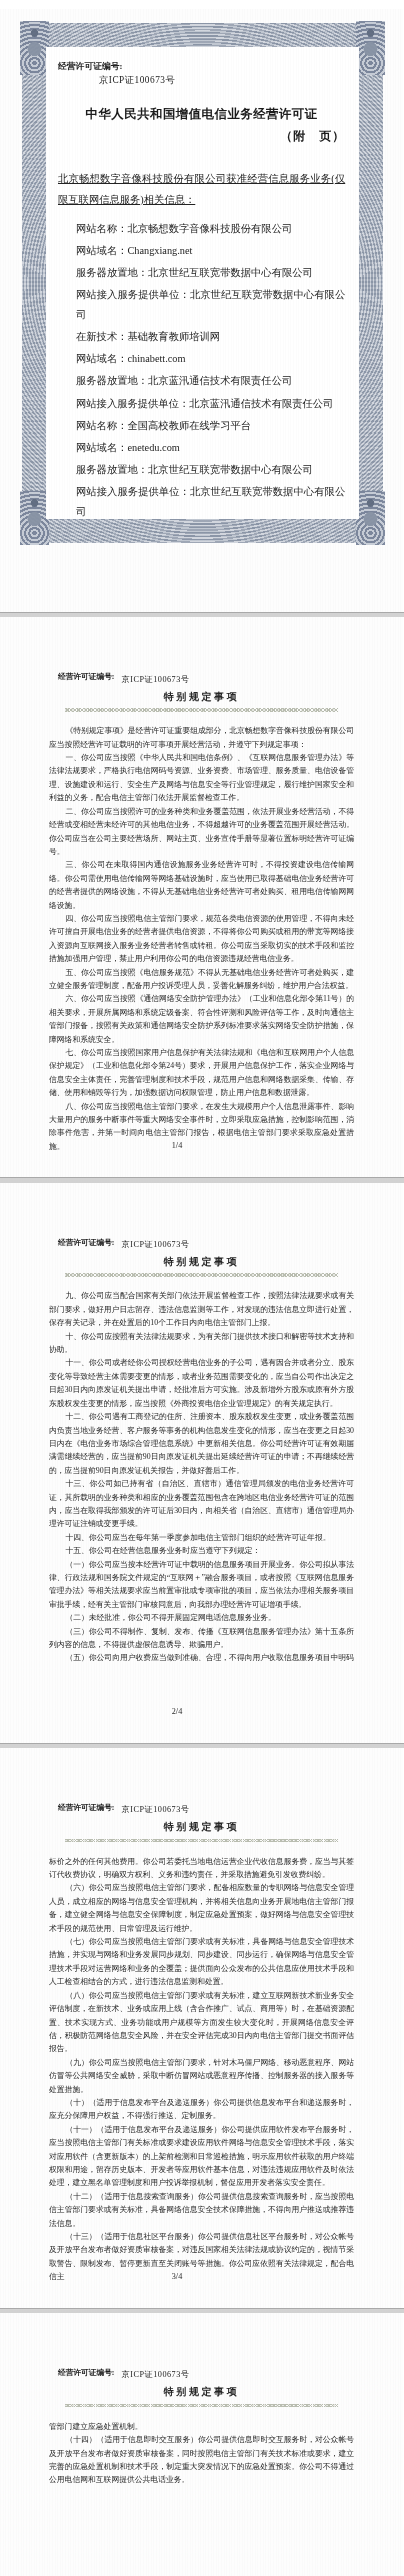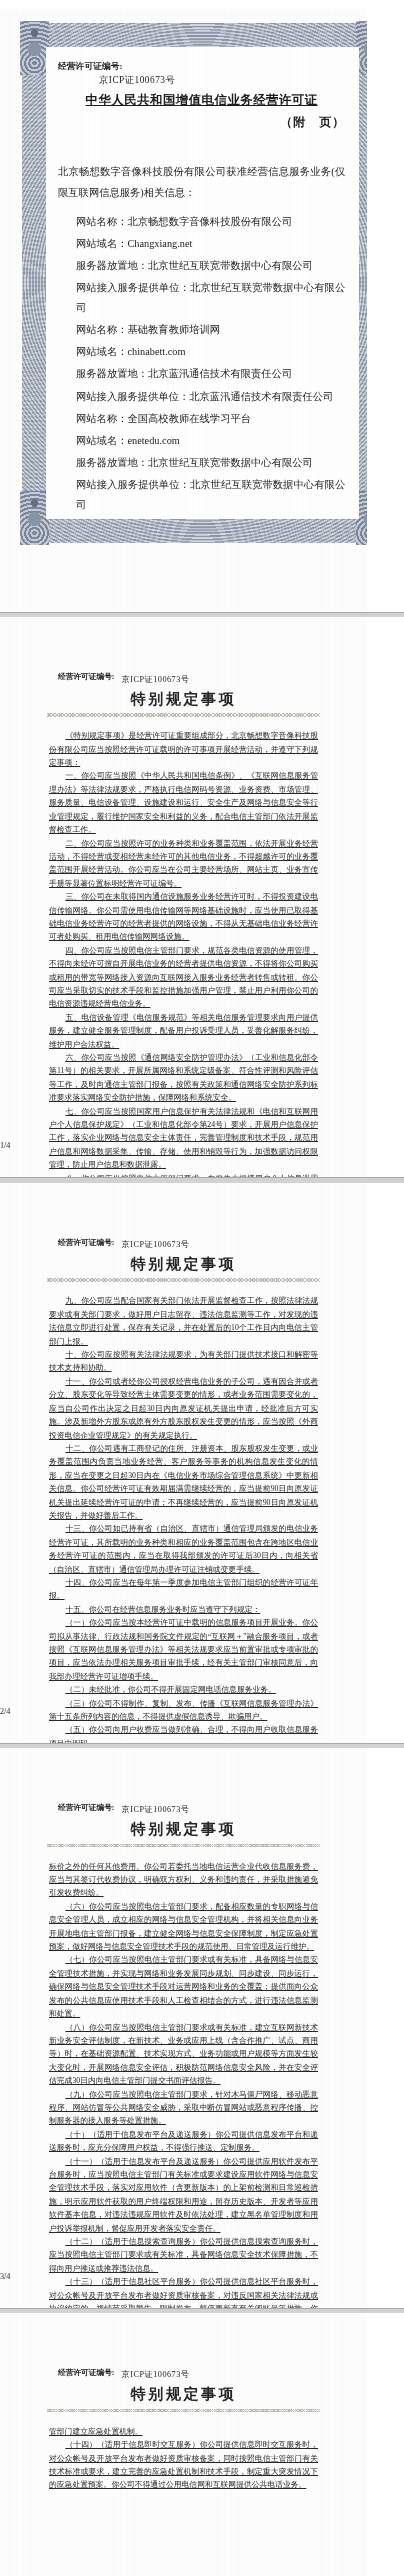--- a/index.html
+++ b/index.html
@@ -1,19 +1,19 @@
 <!DOCTYPE html>
 <html lang="zh" style="font-size:8.2px"><head>
 <meta charset="utf-8">
 <style>
   html,body{margin:0;padding:0;background:#ffffff;}
   body{width:405px;font-family:"Liberation Serif","DejaVu Serif",serif;color:#262626;}
   .stack{width:405px;}
   .top-margin{height:9.3px;background:#fff;}
-  .page{position:relative;width:367px;background:#fdfdfd;
+  .page{position:relative;width:403px;background:#fdfdfd;
         background-image:repeating-linear-gradient(90deg,rgba(0,0,0,0.012) 0 1px,rgba(0,0,0,0) 1px 2.6px);
         overflow:hidden;}
   .page-gap{height:5.2px;background:#d2d2d2;border-top:1.5px solid #a9a9a9;box-sizing:border-box;}
 
   
   .page.cert{height:603px;}
   .cert-frame{position:absolute;top:13.4px;left:21.6px;width:361px;height:520px;box-sizing:border-box;
       background:
         repeating-radial-gradient(circle at 50% 50%, rgba(255,255,255,.38) 0 1.5px, rgba(104,116,136,.30) 1.5px 3.1px),
         repeating-linear-gradient(0deg,#b6bdc9 0 2.1px,#9aa4b4 2.1px 4.1px),
@@ -25,42 +25,42 @@
       background:
         radial-gradient(circle at 50% 22%, #5f6b80 0 3.6px, rgba(0,0,0,0) 4.1px),
         radial-gradient(circle at 50% 52%, #8792a4 0 6.7px, rgba(0,0,0,0) 7.2px),
         repeating-radial-gradient(circle at 50% 78%, #79849a 0 2.1px, #c6ccd6 2.1px 4.1px);
       background-color:#96a0b2;}
   .corner.tl{top:-2.1px;left:-2.1px;} .corner.tr{top:-2.1px;right:-2.1px;}
   .corner.bl{bottom:-2.1px;left:-2.1px;} .corner.br{bottom:-2.1px;right:-2.1px;}
 
   .cert-no-label{font-size:8.8px;font-weight:700;color:#1e1e1e;margin-top:7.2px;}
   .cert-no-value{font-size:9.3px;color:#222;margin:1px 0 0 41px;letter-spacing:0.5px;}
-  .cert-title{margin-top:5px;text-align:center;font-size:12.4px;font-weight:700;letter-spacing:0.5px;color:#1c1c1c;text-decoration:underline;}
+  .cert-title{margin-top:19px;text-align:center;font-size:12.4px;font-weight:700;letter-spacing:0.5px;color:#1c1c1c;}
   .cert-subtitle{margin-top:5.2px;text-align:right;font-size:12px;font-weight:700;letter-spacing:1px;color:#1c1c1c;}
-  .cert-intro{margin-top:31px;font-size:10.3px;line-height:20.6px;color:#222;text-align:justify;}
+  .cert-intro{margin-top:24px;font-size:10.3px;line-height:20.6px;color:#222;text-align:justify;text-decoration:underline;}
   .cert-lines{margin-top:8.2px;margin-left:18px;}
   .cert-lines .info-line{font-size:10.3px;line-height:19.6px;margin:0 0 2.6px 0;color:#222;text-align:justify;}
 
   
   .page.prov{height:560px;}
   .page.prov.last{height:563px;}
   .prov-header{padding:54px 0 0 58px;}
   .prov-no-label{font-size:7.7px;font-weight:700;color:#1e1e1e;display:inline-block;}
   .prov-no-value{font-size:8.2px;color:#222;display:inline-block;position:relative;top:2.1px;margin-left:5.2px;letter-spacing:0.5px;}
-  .prov-title{margin-top:7.2px;text-align:center;font-size:15px;font-weight:700;letter-spacing:2.6px;color:#262626;}
+  .prov-title{margin-top:7.2px;text-align:center;font-size:10px;font-weight:700;letter-spacing:2.6px;color:#262626;}
   .squiggle{width:273px;height:3.6px;margin:4.6px auto 0 auto;opacity:.8;
       background:
         repeating-linear-gradient(135deg,#a9ae9e 0 1px,rgba(0,0,0,0) 1px 2.6px),
         repeating-linear-gradient(45deg,#a9ae9e 0 1px,rgba(0,0,0,0) 1px 2.6px),
         repeating-linear-gradient(90deg,rgba(169,174,158,.35) 0 3.1px,rgba(255,255,255,.4) 3.1px 6.2px);}
   .prov-body{padding:12.4px 49px 0 49px;}
-  .prov-body p{margin:0;font-size:7.8px;line-height:13.4px;text-indent:2.1em;text-align:justify;color:#262626;text-decoration:underline;}
+  .prov-body p{margin:0;font-size:7.8px;line-height:13.4px;text-indent:2.1em;text-align:justify;color:#262626;}
   .prov-body p.cont{text-indent:0;}
-  .page-number{position:absolute;left:0;right:49px;bottom:27px;font-size:8.2px;color:#2a2a2a;}
+  .page-number{position:absolute;left:0;right:49px;bottom:27px;text-align:center;font-size:8.2px;color:#2a2a2a;}
 </style>
 </head>
 <body>
 
 <div class="stack">
   <div class="top-margin"></div>
 
   <div class="page cert">
     <div class="cert-frame">
       <div class="corner tl"></div>
@@ -71,21 +71,21 @@
         <div class="cert-no-label">经营许可证编号:</div>
         <div class="cert-no-value">京ICP证100673号</div>
         <div class="cert-title">中华人民共和国增值电信业务经营许可证</div>
         <div class="cert-subtitle">（附　页）</div>
         <div class="cert-intro">北京畅想数字音像科技股份有限公司获准经营信息服务业务(仅限互联网信息服务)相关信息：</div>
         <div class="cert-lines">
           <div class="info-line">网站名称：北京畅想数字音像科技股份有限公司</div>
             <div class="info-line">网站域名：Changxiang.net</div>
             <div class="info-line">服务器放置地：北京世纪互联宽带数据中心有限公司</div>
             <div class="info-line">网站接入服务提供单位：北京世纪互联宽带数据中心有限公司</div>
-            <div class="info-line">网站名称：基础教育教师培训网</div>
+            <div class="info-line">在新技术：基础教育教师培训网</div>
             <div class="info-line">网站域名：chinabett.com</div>
             <div class="info-line">服务器放置地：北京蓝汛通信技术有限责任公司</div>
             <div class="info-line">网站接入服务提供单位：北京蓝汛通信技术有限责任公司</div>
             <div class="info-line">网站名称：全国高校教师在线学习平台</div>
             <div class="info-line">网站域名：enetedu.com</div>
             <div class="info-line">服务器放置地：北京世纪互联宽带数据中心有限公司</div>
             <div class="info-line">网站接入服务提供单位：北京世纪互联宽带数据中心有限公司</div>
         </div>
       </div>
     </div>
@@ -99,21 +99,21 @@
       <span class="prov-no-value">京ICP证100673号</span>
     </div>
     <div class="prov-title">特别规定事项</div>
     <div class="squiggle"></div>
     <div class="prov-body">
       <p>《特别规定事项》是经营许可证重要组成部分，北京畅想数字音像科技股份有限公司应当按照经营许可证载明的许可事项开展经营活动，并遵守下列规定事项：</p>
         <p>一、你公司应当按照《中华人民共和国电信条例》、《互联网信息服务管理办法》等法律法规要求，严格执行电信网码号资源、业务资费、市场管理、服务质量、电信设备管理、设施建设和运行、安全生产及网络与信息安全等行业管理规定，履行维护国家安全和利益的义务，配合电信主管部门依法开展监督检查工作。</p>
         <p>二、你公司应当按照许可的业务种类和业务覆盖范围，依法开展业务经营活动，不得经营或变相经营未经许可的其他电信业务，不得超越许可的业务覆盖范围开展经营活动。你公司应当在公司主要经营场所、网站主页、业务宣传手册等显著位置标明经营许可证编号。</p>
         <p>三、你公司在未取得国内通信设施服务业务经营许可时，不得投资建设电信传输网络。你公司需使用电信传输网等网络基础设施时，应当使用已取得基础电信业务经营许可的经营者提供的网络设施，不得从无基础电信业务经营许可者处购买、租用电信传输网网络设施。</p>
         <p>四、你公司应当按照电信主管部门要求，规范各类电信资源的使用管理，不得向未经许可擅自开展电信业务的经营者提供电信资源，不得将你公司购买或租用的带宽等网络接入资源向互联网接入服务业务经营者转售或转租。你公司应当采取切实的技术手段和监控措施加强用户管理，禁止用户利用你公司的电信资源违规经营电信业务。</p>
-        <p>五、电信设备管理《电信服务规范》等相关电信服务管理要求向用户提供服务，建立健全服务管理制度，配备用户投诉受理人员，妥善化解服务纠纷，维护用户合法权益。</p>
+        <p>五、你公司应当按照《电信服务规范》不得从无基础电信业务经营许可者处购买，建立健全服务管理制度，配备用户投诉受理人员，妥善化解服务纠纷，维护用户合法权益。</p>
         <p>六、你公司应当按照《通信网络安全防护管理办法》（工业和信息化部令第11号）的相关要求，开展所属网络和系统定级备案、符合性评测和风险评估等工作，及时向通信主管部门报备，按照有关政策和通信网络安全防护系列标准要求落实网络安全防护措施，保障网络和系统安全。</p>
         <p>七、你公司应当按照国家用户信息保护有关法律法规和《电信和互联网用户个人信息保护规定》（工业和信息化部令第24号）要求，开展用户信息保护工作，落实企业网络与信息安全主体责任，完善管理制度和技术手段，规范用户信息和网络数据采集、传输、存储、使用和销毁等行为，加强数据访问权限管理，防止用户信息和数据泄露。</p>
         <p>八、你公司应当按照电信主管部门要求，在发生大规模用户个人信息泄露事件、影响大量用户的服务中断事件等重大网络安全事件时，立即采取应急措施，控制影响范围，消除事件危害，并第一时间向电信主管部门报告，根据电信主管部门要求采取应急处置措施。</p>
     </div>
     <div class="page-number">1/4</div>
   </div>
 
   <div class="page-gap"></div>
 
   <div class="page prov">

